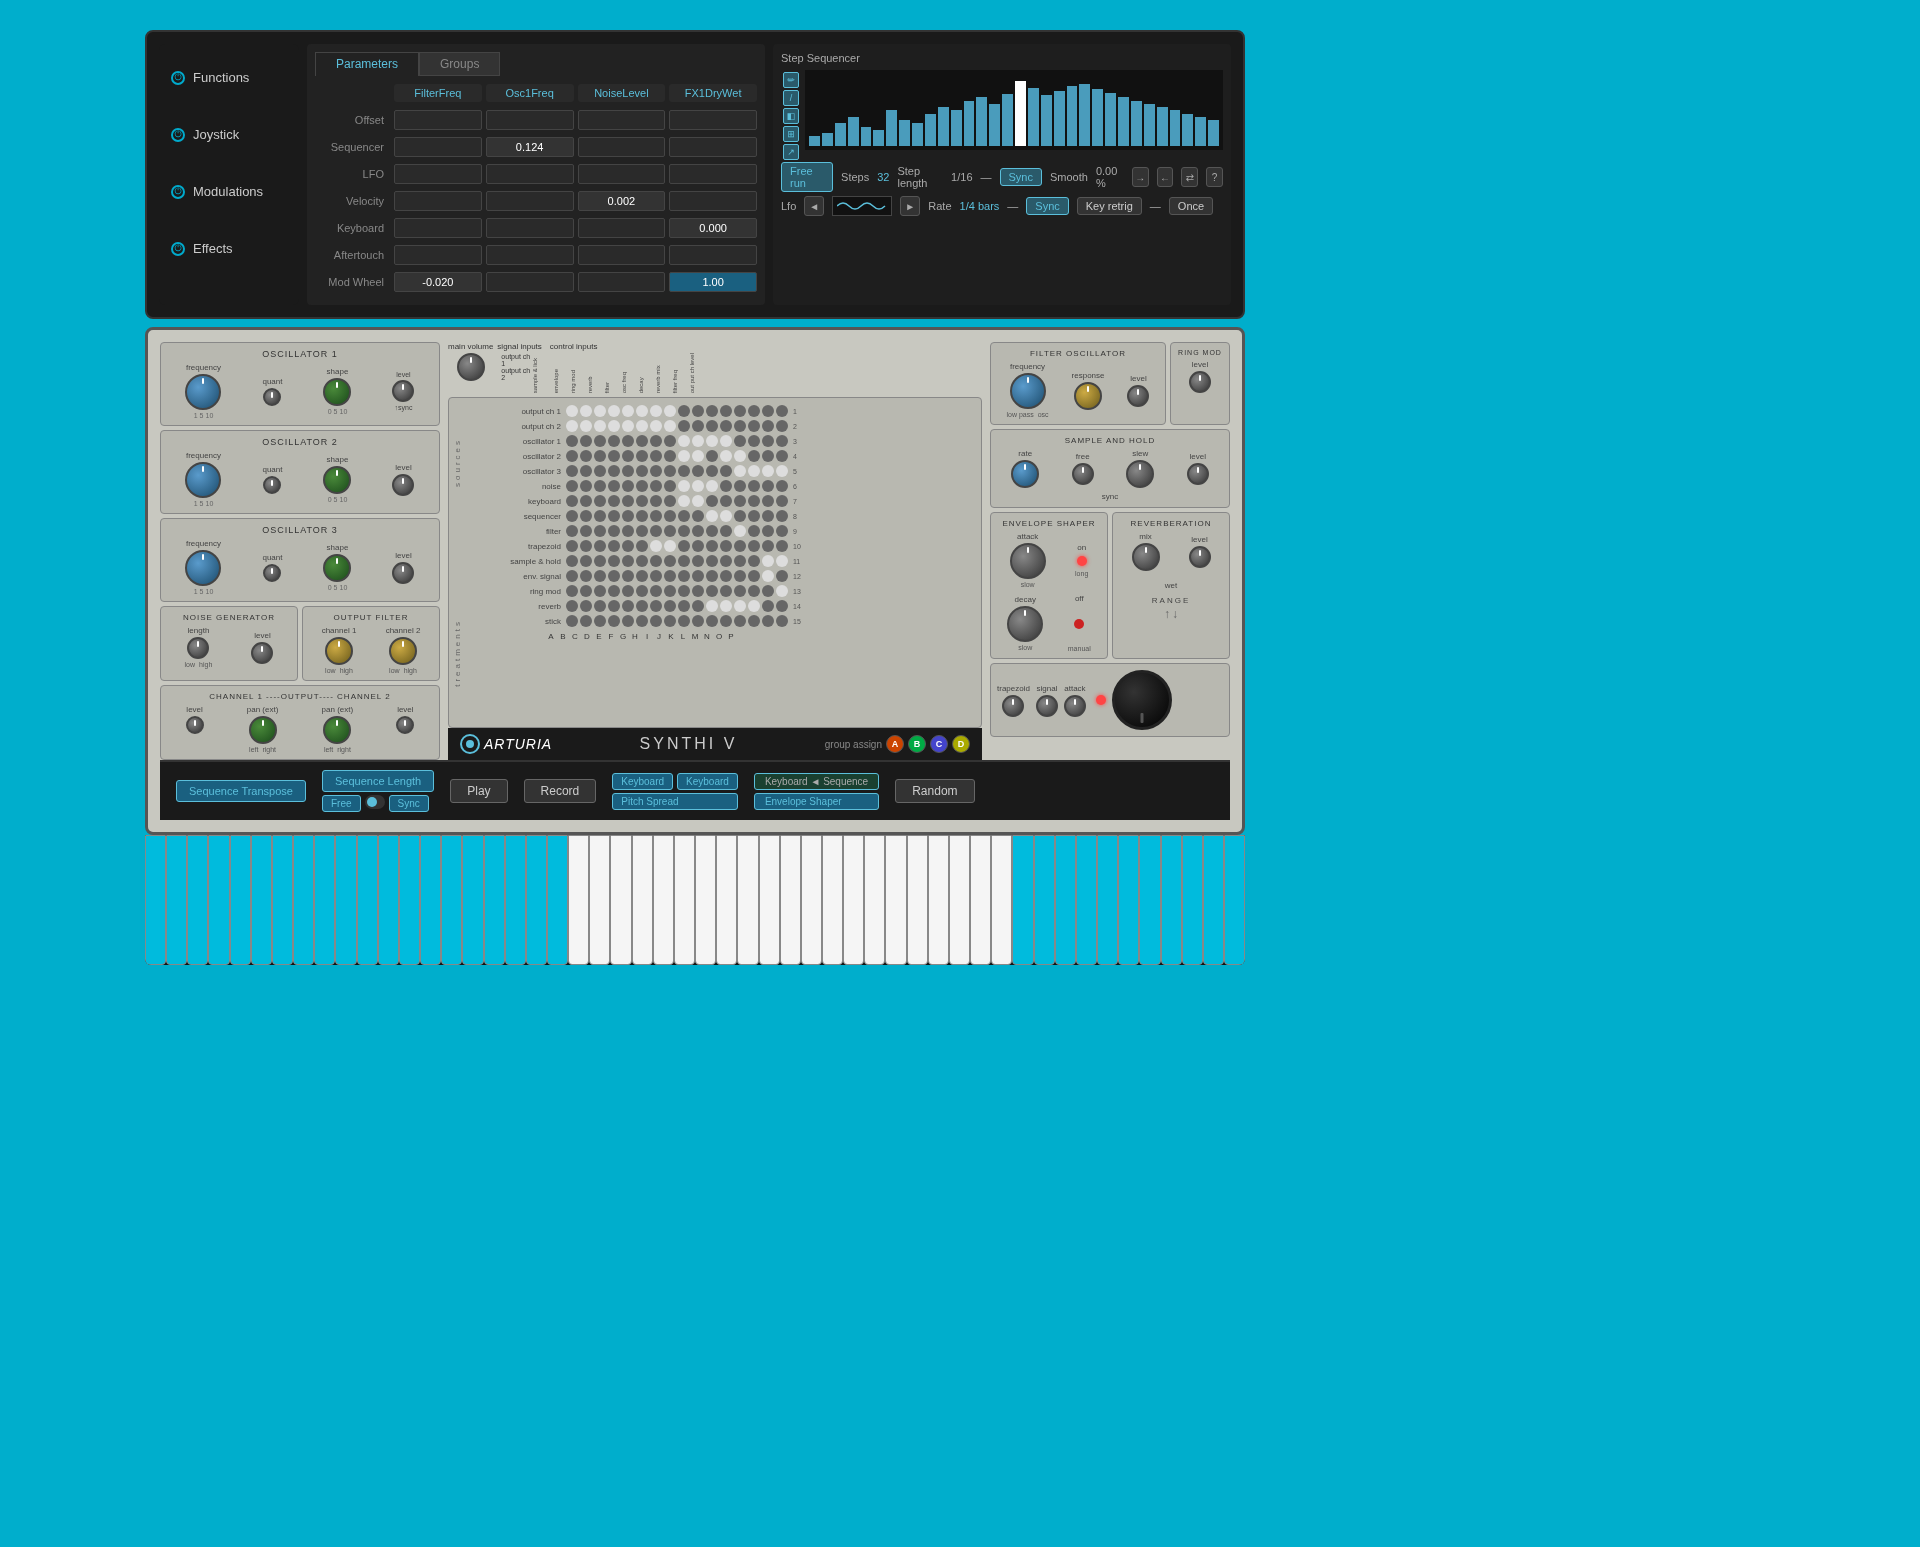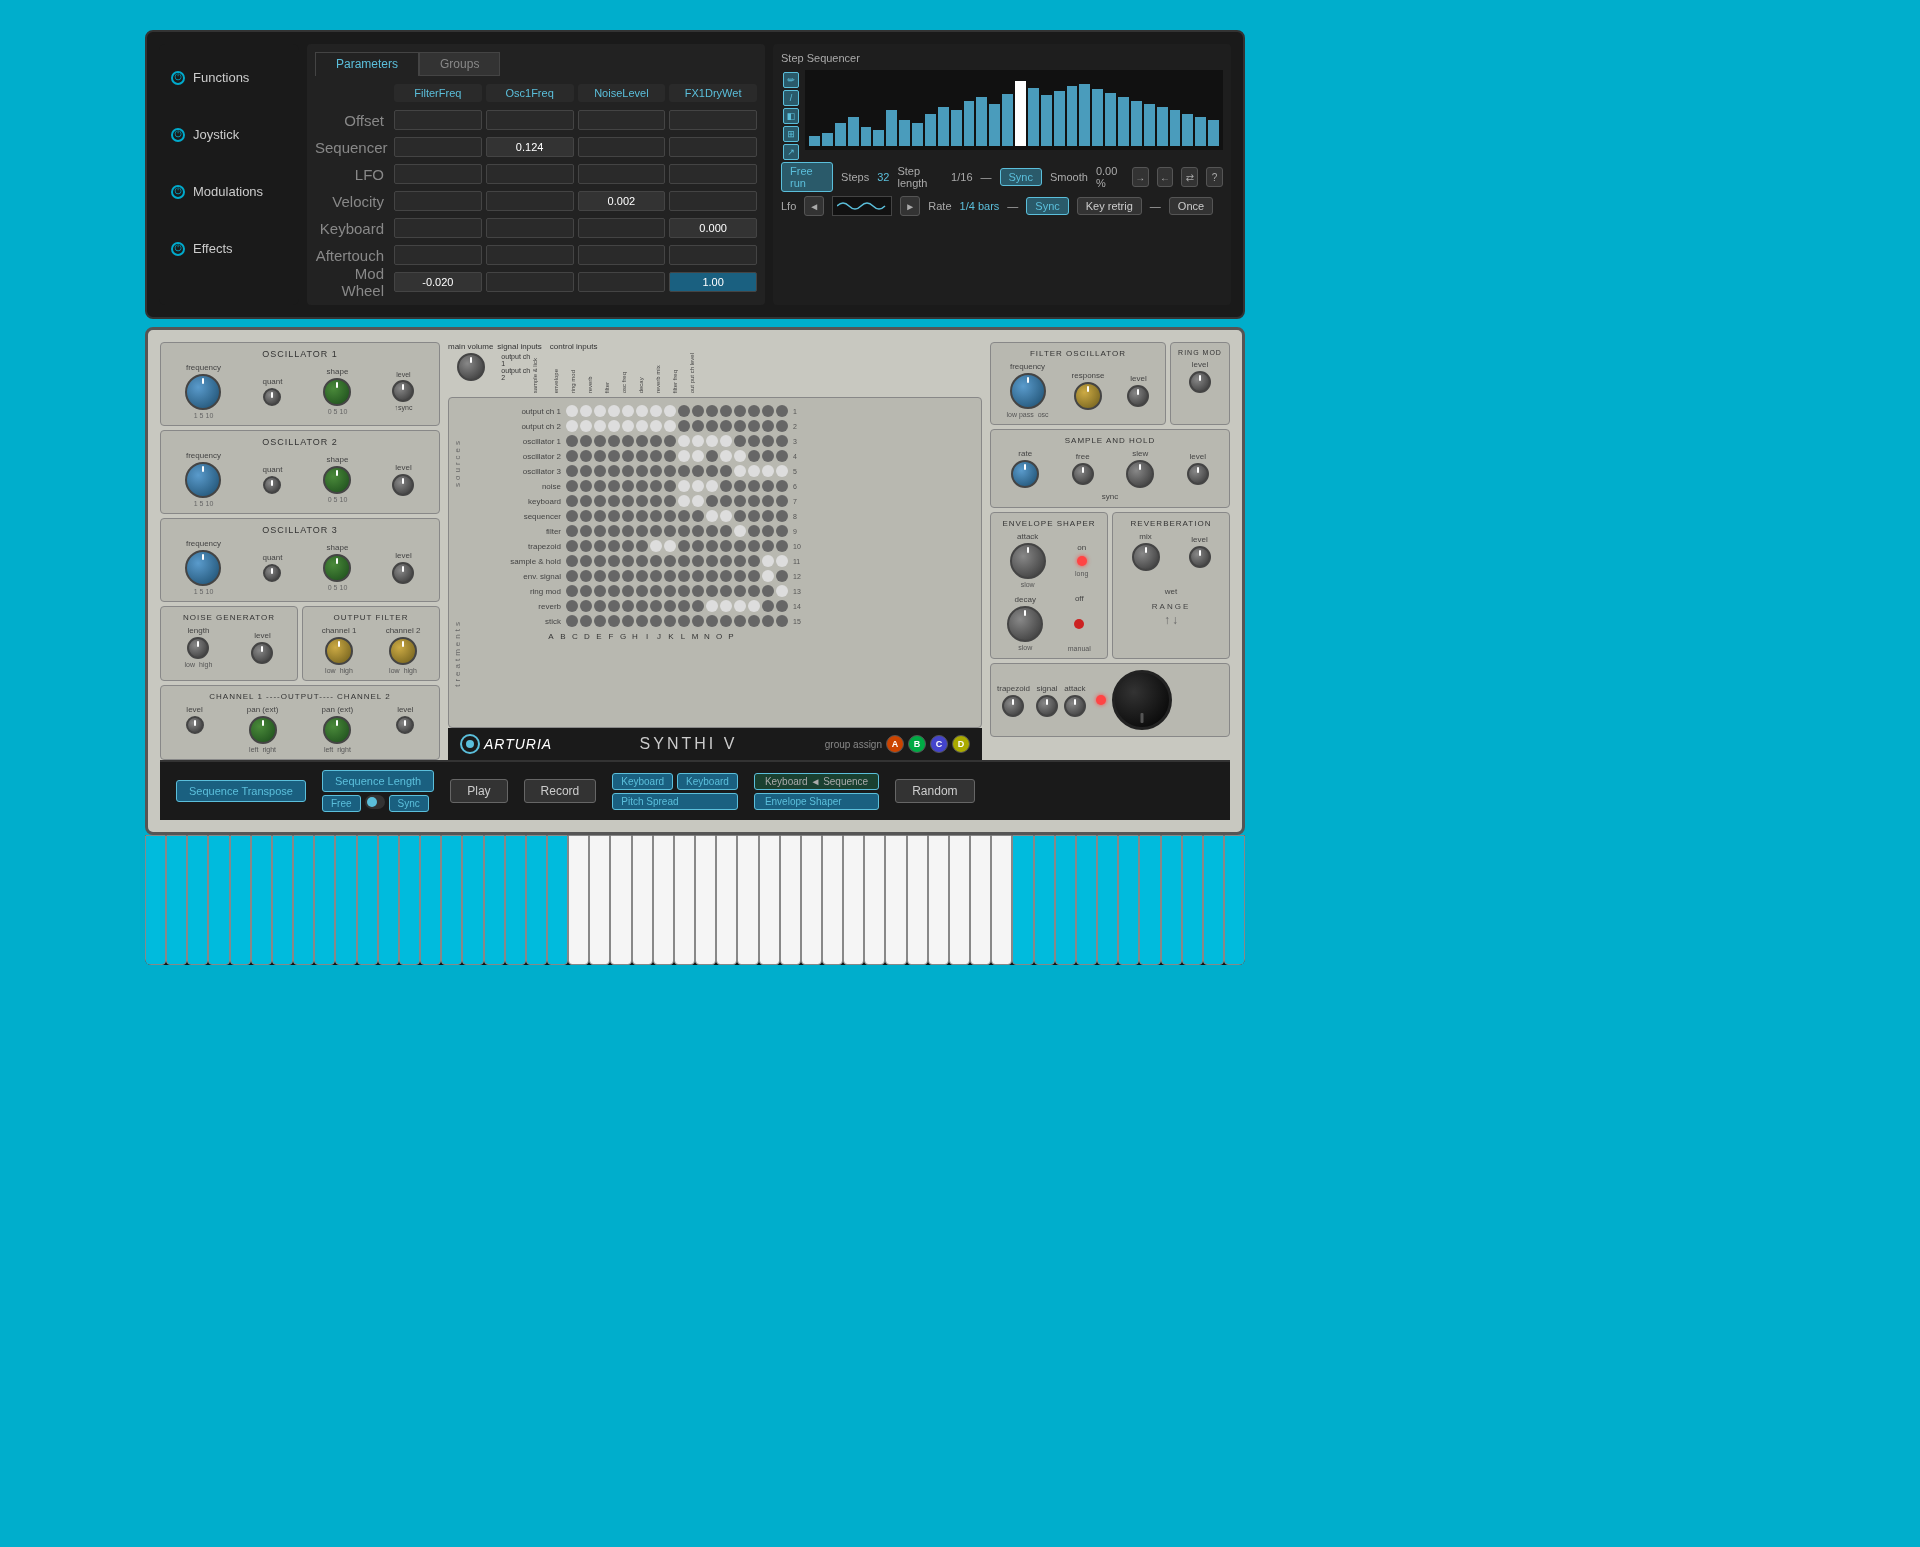--- a/index.html
+++ b/index.html
@@ -121,21 +121,21 @@
     .param-row {
       display: flex;
       align-items: center;
       gap: 4px;
       margin-bottom: 3px;
       height: 24px;
     }
 
     .param-label {
       width: 75px;
-      font-size: 15px;
+      font-size: 11px;
       color: #888;
       text-align: right;
       padding-right: 6px;
     }
 
     .param-cell {
       flex: 1;
       height: 20px;
       background: #2a2a2a;
       border-radius: 2px;
@@ -1546,21 +1546,21 @@
                   <div class="knob-indicator"></div>
                 </div>
               </div>
               <div class="knob-group">
                 <div class="knob-label">level</div>
                 <div class="knob knob-sm knob-gray">
                   <div class="knob-indicator"></div>
                 </div>
               </div>
             </div>
-            <div style="margin-top:16px;">
+            <div style="margin-top:10px;">
               <div class="knob-label">wet</div>
             </div>
             <div style="margin-top:6px;text-align:center;">
               <div style="font-size:8px;color:#444;letter-spacing:2px;">RANGE</div>
               <div style="display:flex;align-items:center;justify-content:center;gap:2px;margin-top:2px;">
                 <span style="font-size:12px;color:#666;">↑</span>
                 <span style="font-size:12px;color:#666;">↓</span>
               </div>
             </div>
           </div>

